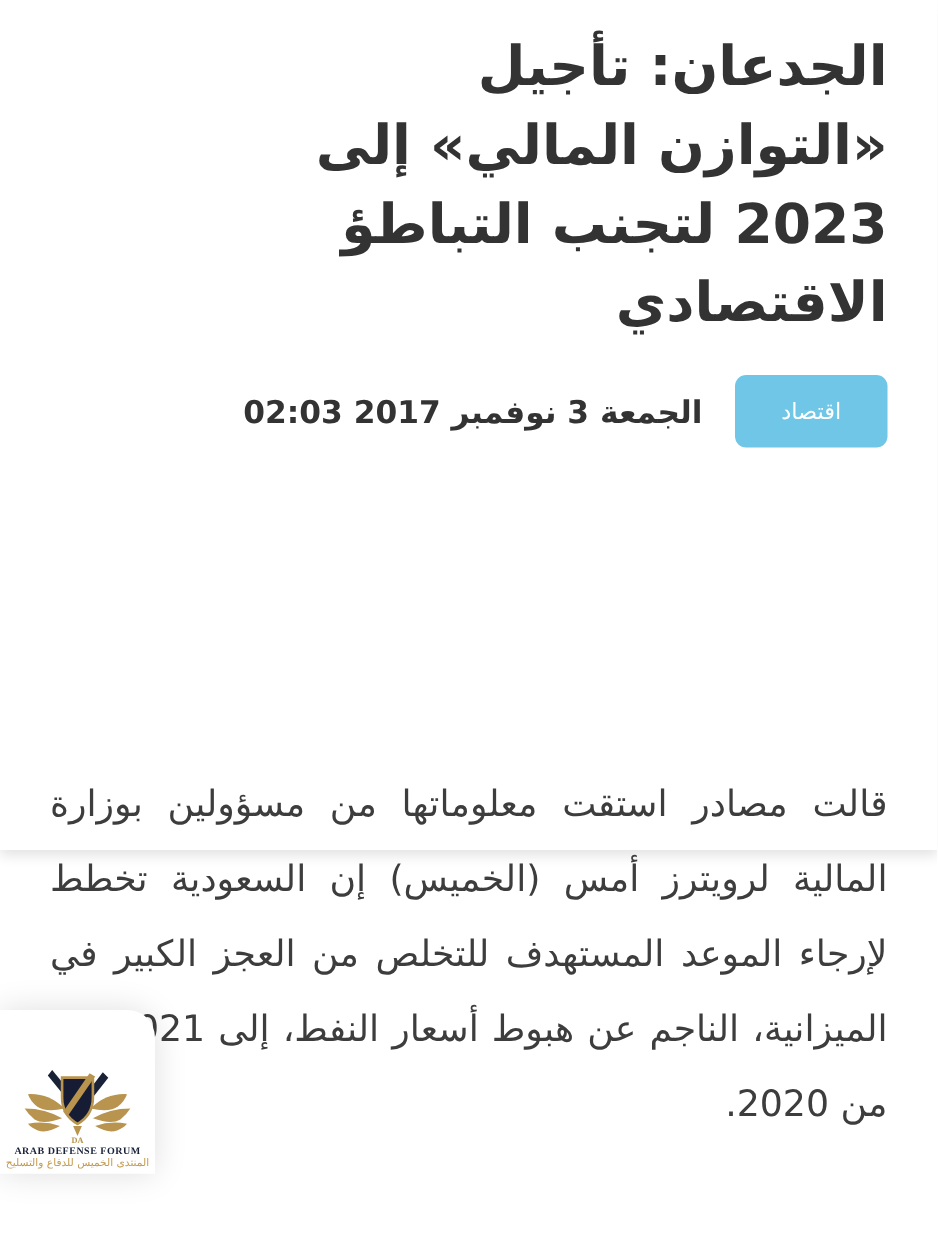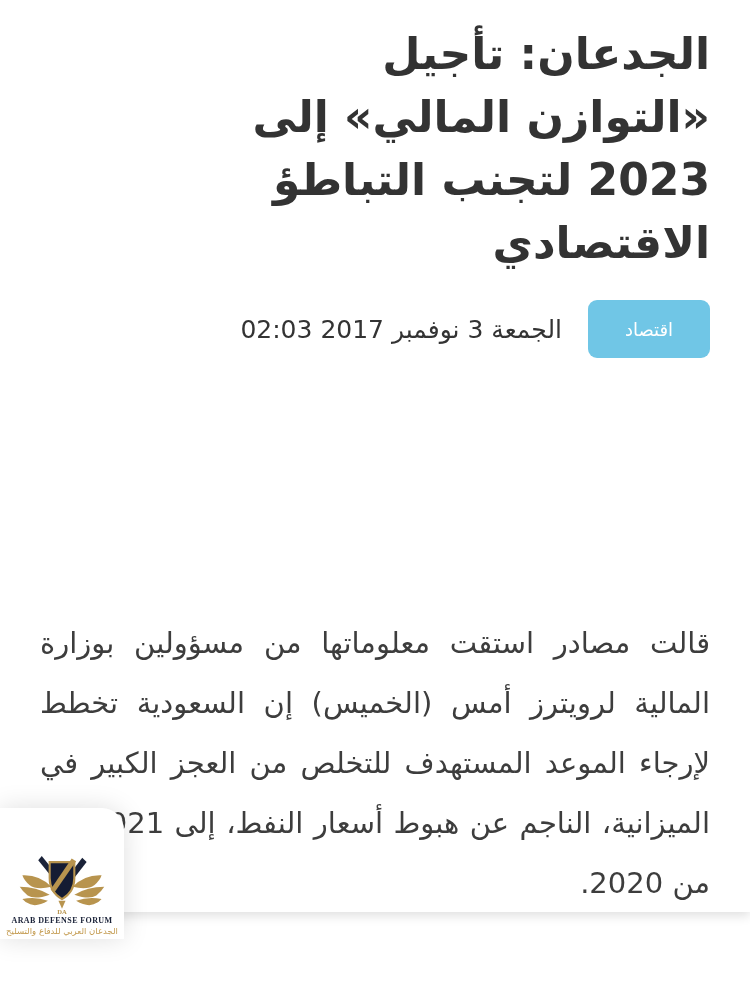--- a/index.html
+++ b/index.html
@@ -14,21 +14,21 @@
     background: #ffffff;
     overflow: hidden;
   }
 
   
   .article-card {
     direction: rtl;
     position: absolute;
     top: 0; left: 0;
     width: 750px;
-    height: 912px;
+    height: 680px;
     background: #ffffff;
     box-shadow: 0 4px 10px rgba(0,0,0,0.12);
     padding: 22px 40px 0 40px;
   }
 
   .headline {
     width: 525px;
     font-size: 44px;
     font-weight: bold;
     line-height: 63px;
@@ -53,21 +53,21 @@
     padding: 0 26px;
     background: #70c6e6;
     color: #ffffff;
     font-size: 18px;
     border-radius: 9px;
     cursor: pointer;
   }
 
   .date {
     font-size: 25px;
-    font-weight: normal;
+    font-weight: bold;
     color: #333333;
     white-space: nowrap;
     margin-left: 24px;
   }
 
   .media-space {
     height: 255px;
   }
 
   .body-text {
@@ -161,17 +161,17 @@
 
       <path d="M41 44 L66 8 L61 5 L37 40 Z" fill="#b8944e"></path>
 
       <path d="M46 53 L50 62 L54 53 Z" fill="#b8944e"></path>
 
       <text x="50" y="68.5" text-anchor="middle" font-size="7.5" font-weight="bold" fill="#b8944e" font-family="Liberation Serif, serif">DA</text>
     </svg>
 
     <div class="wm-en">ARAB DEFENSE FORUM</div>
 
-    <div class="wm-ar">الجدعان العربي للدفاع والتسليح</div>
+    <div class="wm-ar">المنتدى الخميس للدفاع والتسليح</div>
 
   </div>
 
 </div>
 
 </body></html>

